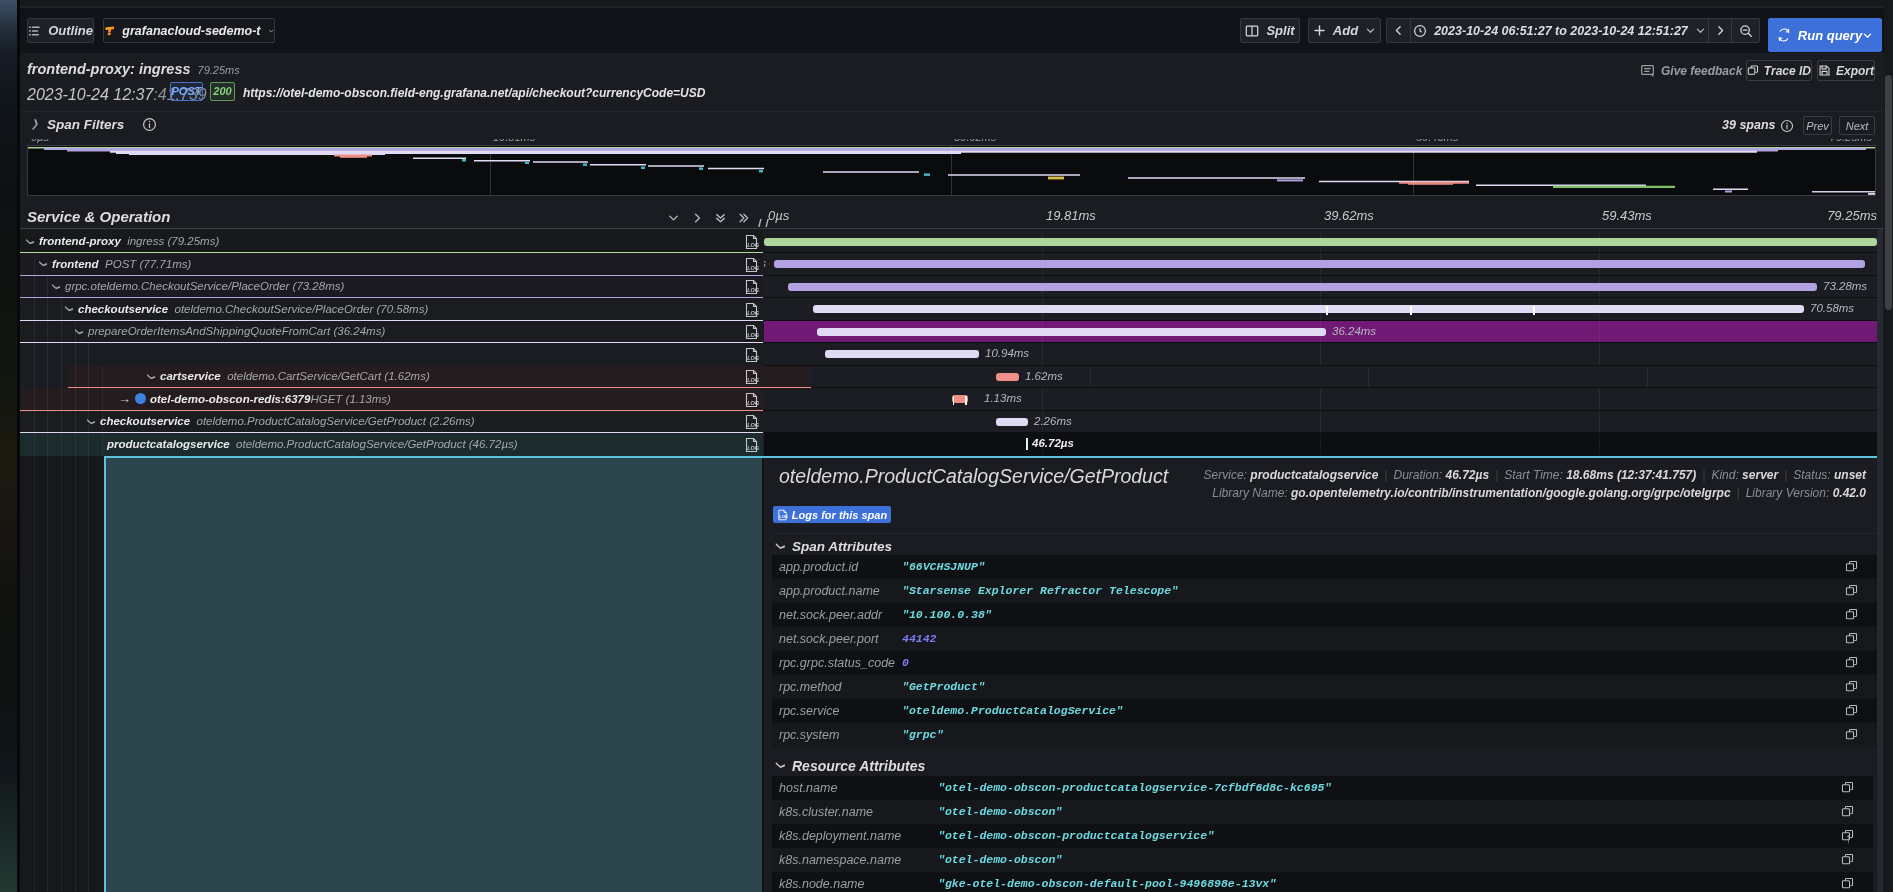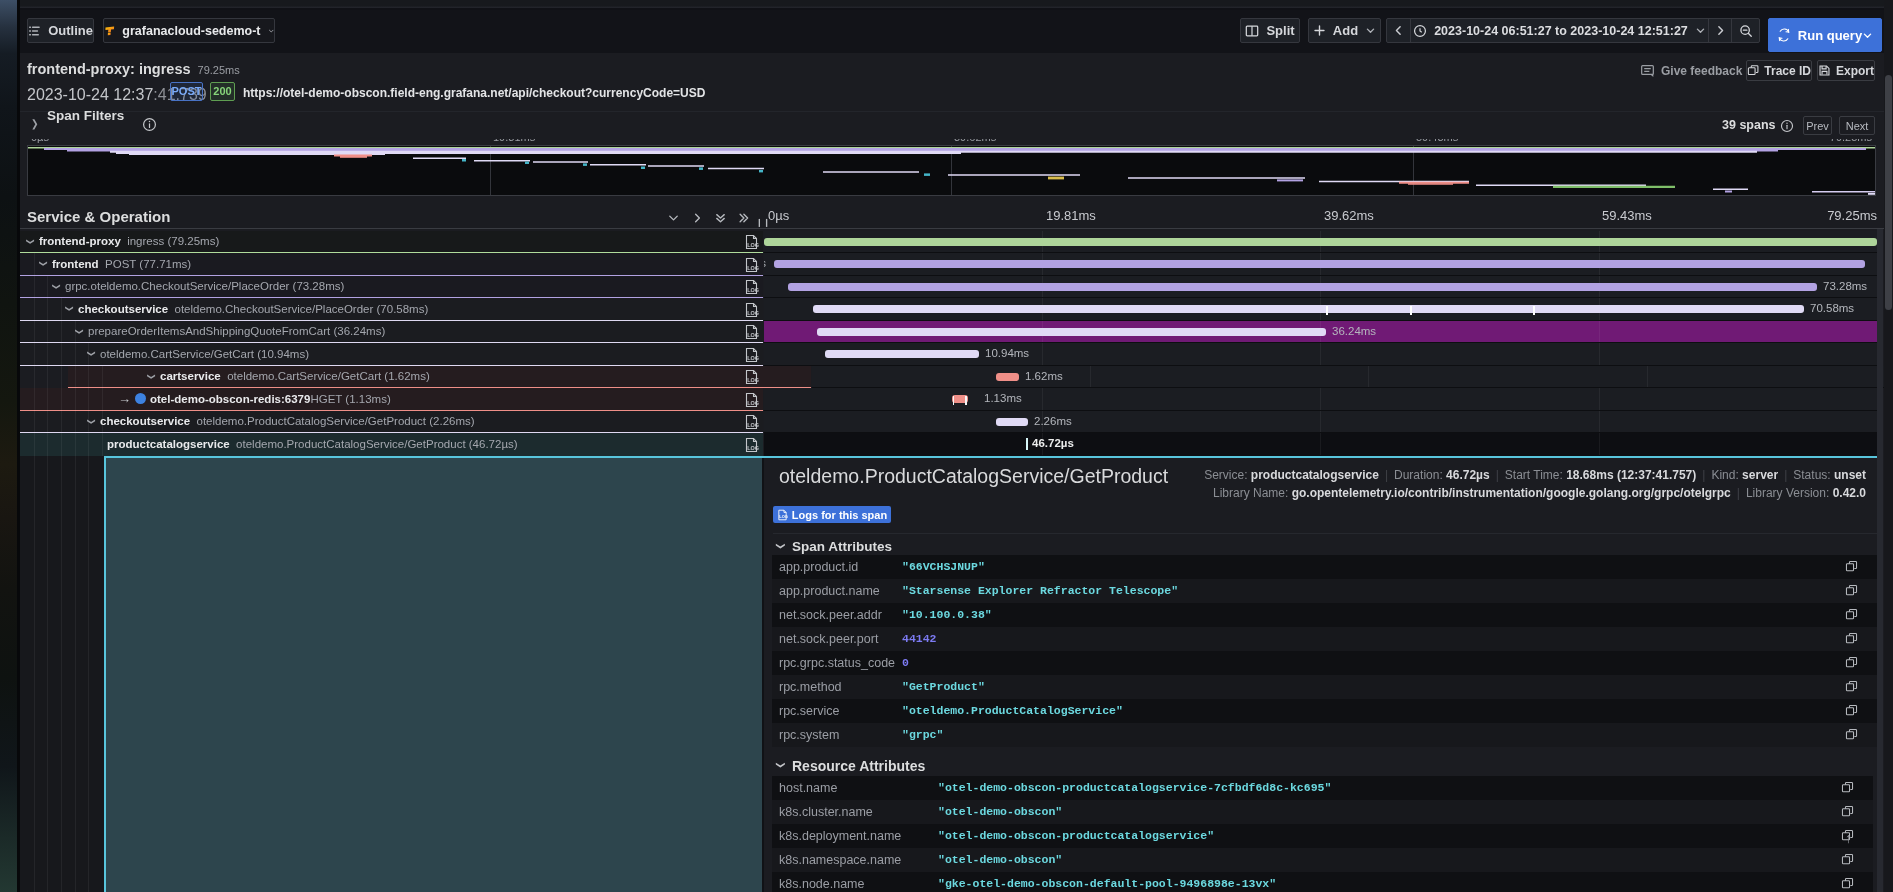--- a/index.html
+++ b/index.html
@@ -1,18 +1,18 @@
 <!DOCTYPE html>
 <html><head>
 <meta charset="utf-8">
 <style>
   * { margin:0; padding:0; box-sizing:border-box; }
   html,body { width:1893px; height:892px; overflow:hidden; background:#121318; font-family:"Liberation Sans", sans-serif; }
   .abs { position:absolute; }
-  #stage { position:relative; width:1893px; height:892px; background:#121318; overflow:hidden; }
+  #stage { position:relative; width:1893px; height:892px; background:#121318; overflow:hidden;font-style:italic; }
   
   #wall { left:0; top:0; width:17px; height:892px;
     background:linear-gradient(180deg,#3d4f66 0%, #26313f 3%, #151c24 6%, #10151a 12%, #0d1113 22%, #101410 34%, #14170f 45%, #1d1a10 52%, #191611 58%, #121310 66%, #0e1210 76%, #10161a 86%, #1b2a28 94%, #233832 100%);
   }
   #appedge { left:17px; top:0; width:3px; height:892px; background:#07080a; }
   #topstrip { left:20px; top:0; width:1873px; height:10px; background:linear-gradient(180deg,#17191d 0%,#17191d 62%,#272930 72%,#101116 85%,#101116 100%); }
 
   .btn { white-space:nowrap; position:absolute; background:#1e2127; border:1px solid #35373e; border-radius:2px; color:#d5d7db; font-size:13px; font-weight:bold; display:flex; align-items:center; justify-content:center; gap:7px; }
 
   
@@ -153,21 +153,21 @@
   <div class="btn" style="left:1817px; top:60px; width:58px; height:21px; background:transparent; border-color:#3a3c42; font-size:12px; gap:5px;">
     <svg width="13" height="13" viewBox="0 0 16 16" fill="none" stroke="#d5d7db" stroke-width="1.4">
         <path d="M2.5 2.5h8l3 3v8h-11Z"></path>
         <path d="M5 2.5v3.5h5V2.5M5 13v-4h6v4"></path>
       </svg>
     <span>Export</span>
   </div>
 
   <div class="abs" style="left:20px; top:111px; width:1864px; height:1px; background:#23252b;"></div>
   <div class="abs" style="left:31px; top:119px; color:#9da0a6; font-size:9px; transform:scaleY(1.15);">❯</div>
-  <div class="abs" style="left:47px; top:108px; font-size:13.5px; font-weight:bold; color:#dcddde;">Span Filters</div>
+  <div class="abs" style="left:47px; top:117px; font-size:13.5px; font-weight:bold; color:#dcddde;">Span Filters</div>
   <svg class="abs" style="left:142px; top:117px;" width="15" height="15" viewBox="0 0 16 16" fill="none" stroke="#c3c5c9" stroke-width="1.3">
       <circle cx="8" cy="8" r="6.3"></circle>
       <path d="M8 7.2v4" stroke-linecap="round"></path>
       <circle cx="8" cy="4.8" r="0.8" fill="#c3c5c9" stroke="none"></circle>
     </svg>
   <div class="abs" style="left:1722px; top:118px; font-size:12.5px; font-weight:bold; color:#dcddde;">39 spans</div>
   <svg class="abs" style="left:1780px; top:119px;" width="14" height="14" viewBox="0 0 16 16" fill="none" stroke="#c3c5c9" stroke-width="1.3">
       <circle cx="8" cy="8" r="6.3"></circle>
       <path d="M8 7.2v4" stroke-linecap="round"></path>
       <circle cx="8" cy="4.8" r="0.8" fill="#c3c5c9" stroke="none"></circle>
@@ -320,24 +320,20 @@
     <div class="twrap" style="background:#701a75;">
       <div class="glineV" style="left:278px;"></div>
         <div class="glineV" style="left:556px;"></div>
         <div class="glineV" style="left:835px;"></div>
       <div class="bar" style="left:53px; width:509px; background:#e0daf5;"></div>
       <div class="durlbl" style="left:568px;">36.24ms</div>
     </div>
   </div>
 
   <div class="row" style="top:343px;">
-    <div class="namecell" style="background:#1b1c20; border-color:#dfd9f2; padding-left:65px;">
-      <span class="chev">❯</span>
-        <span class="op">oteldemo.CartService/GetCart (10.94ms)</span>
-    </div>
     <div class="twrap" style="background:#1b1d22;">
       <div class="glineV" style="left:278px;"></div>
         <div class="glineV" style="left:556px;"></div>
         <div class="glineV" style="left:835px;"></div>
       <div class="bar" style="left:61px; width:154px; background:#e0daf5;"></div>
       <div class="durlbl" style="left:221px;">10.94ms</div>
     </div>
   </div>
 
   <div class="row" style="top:365.5px;margin-left:48px;">

